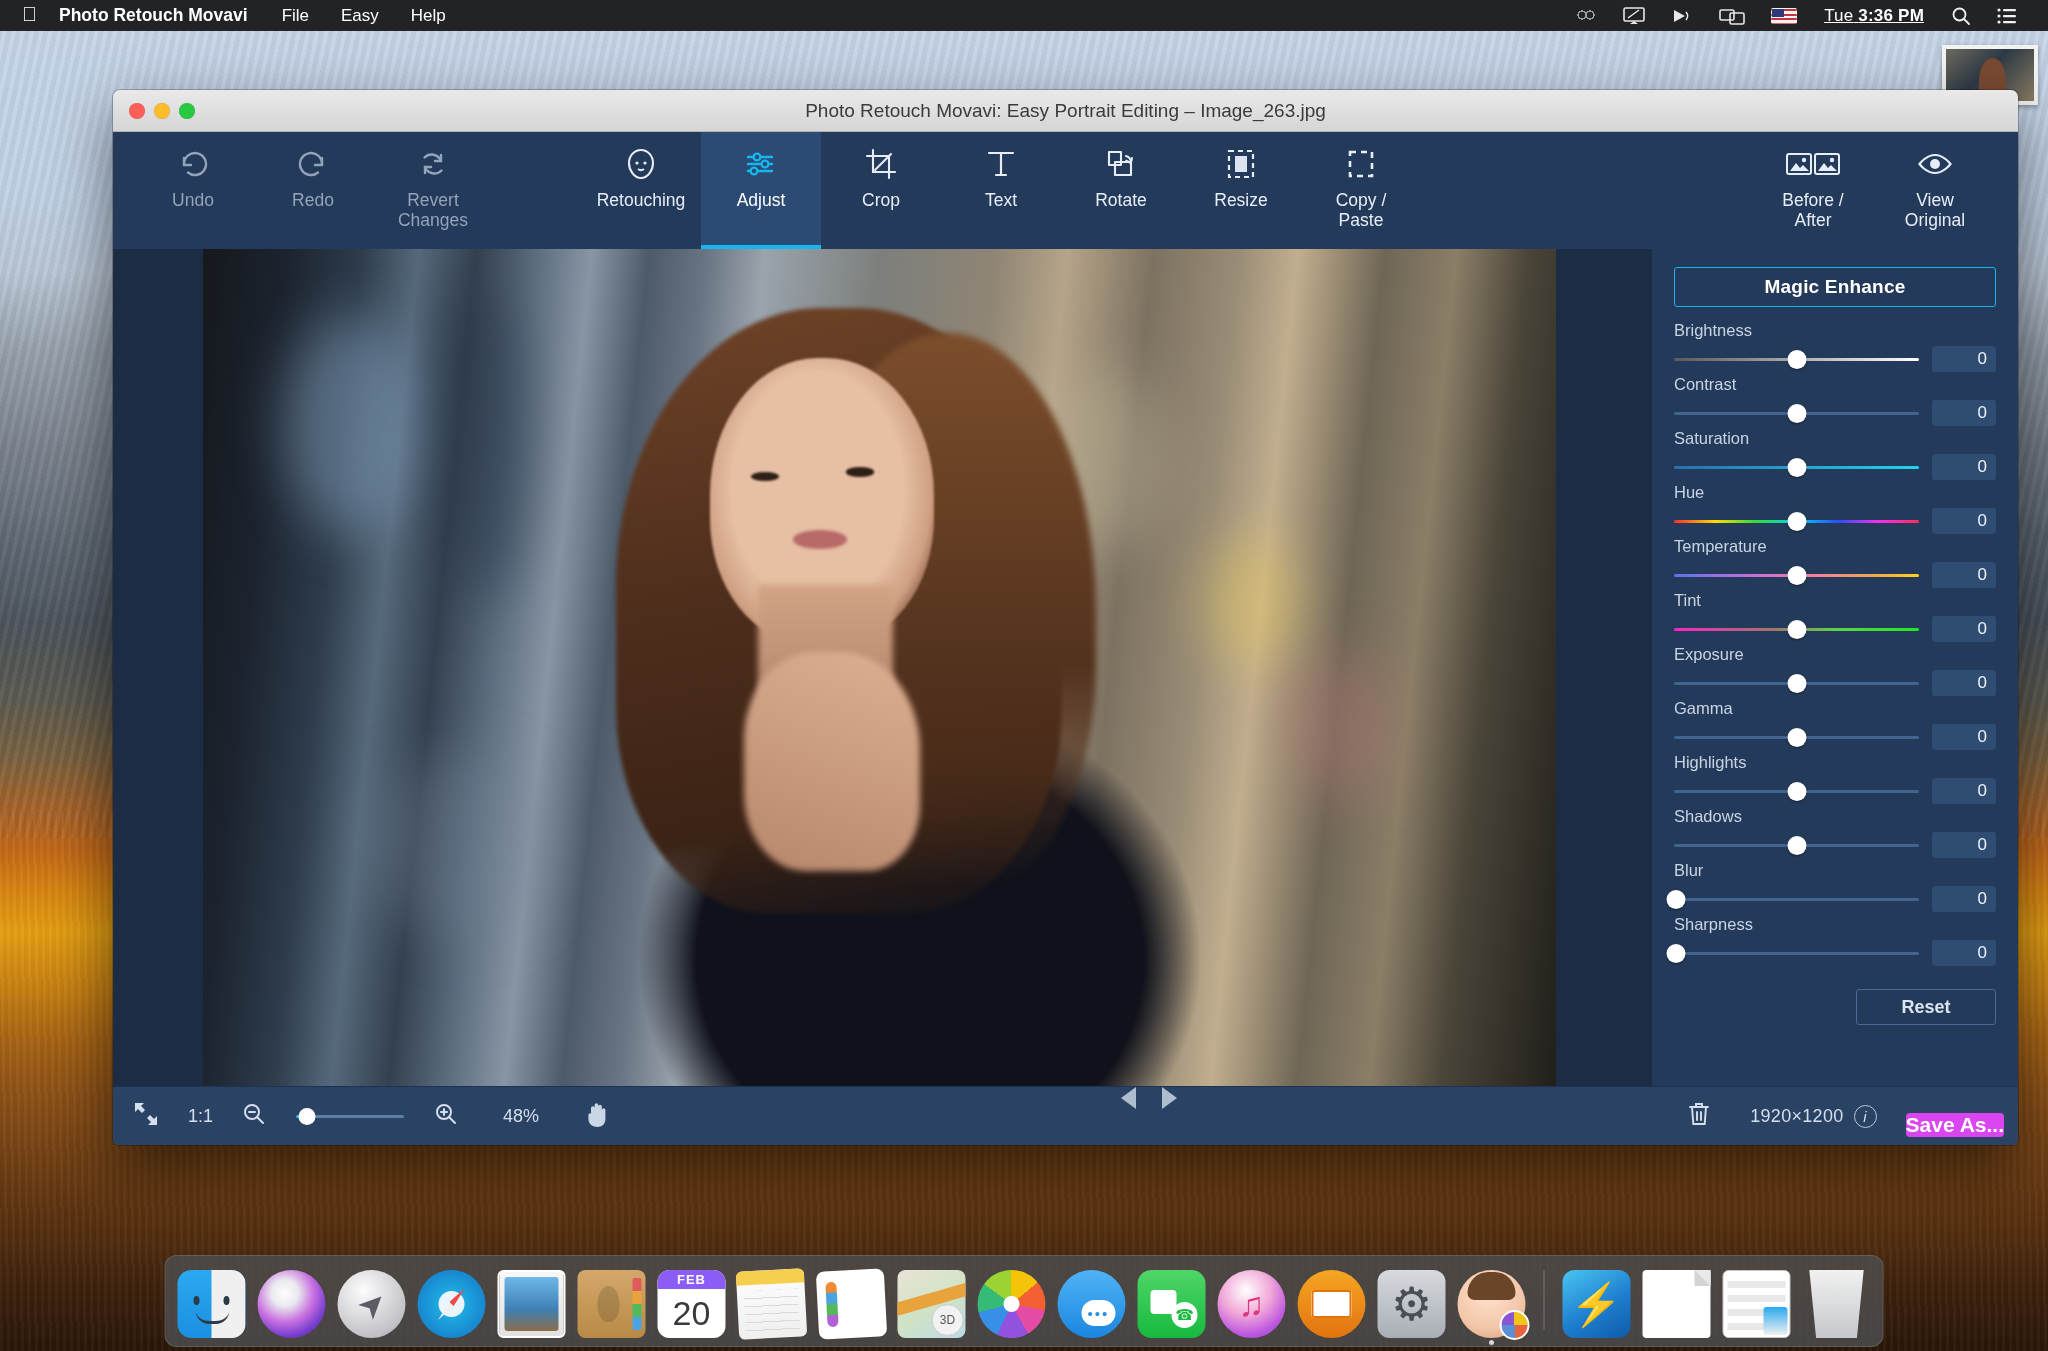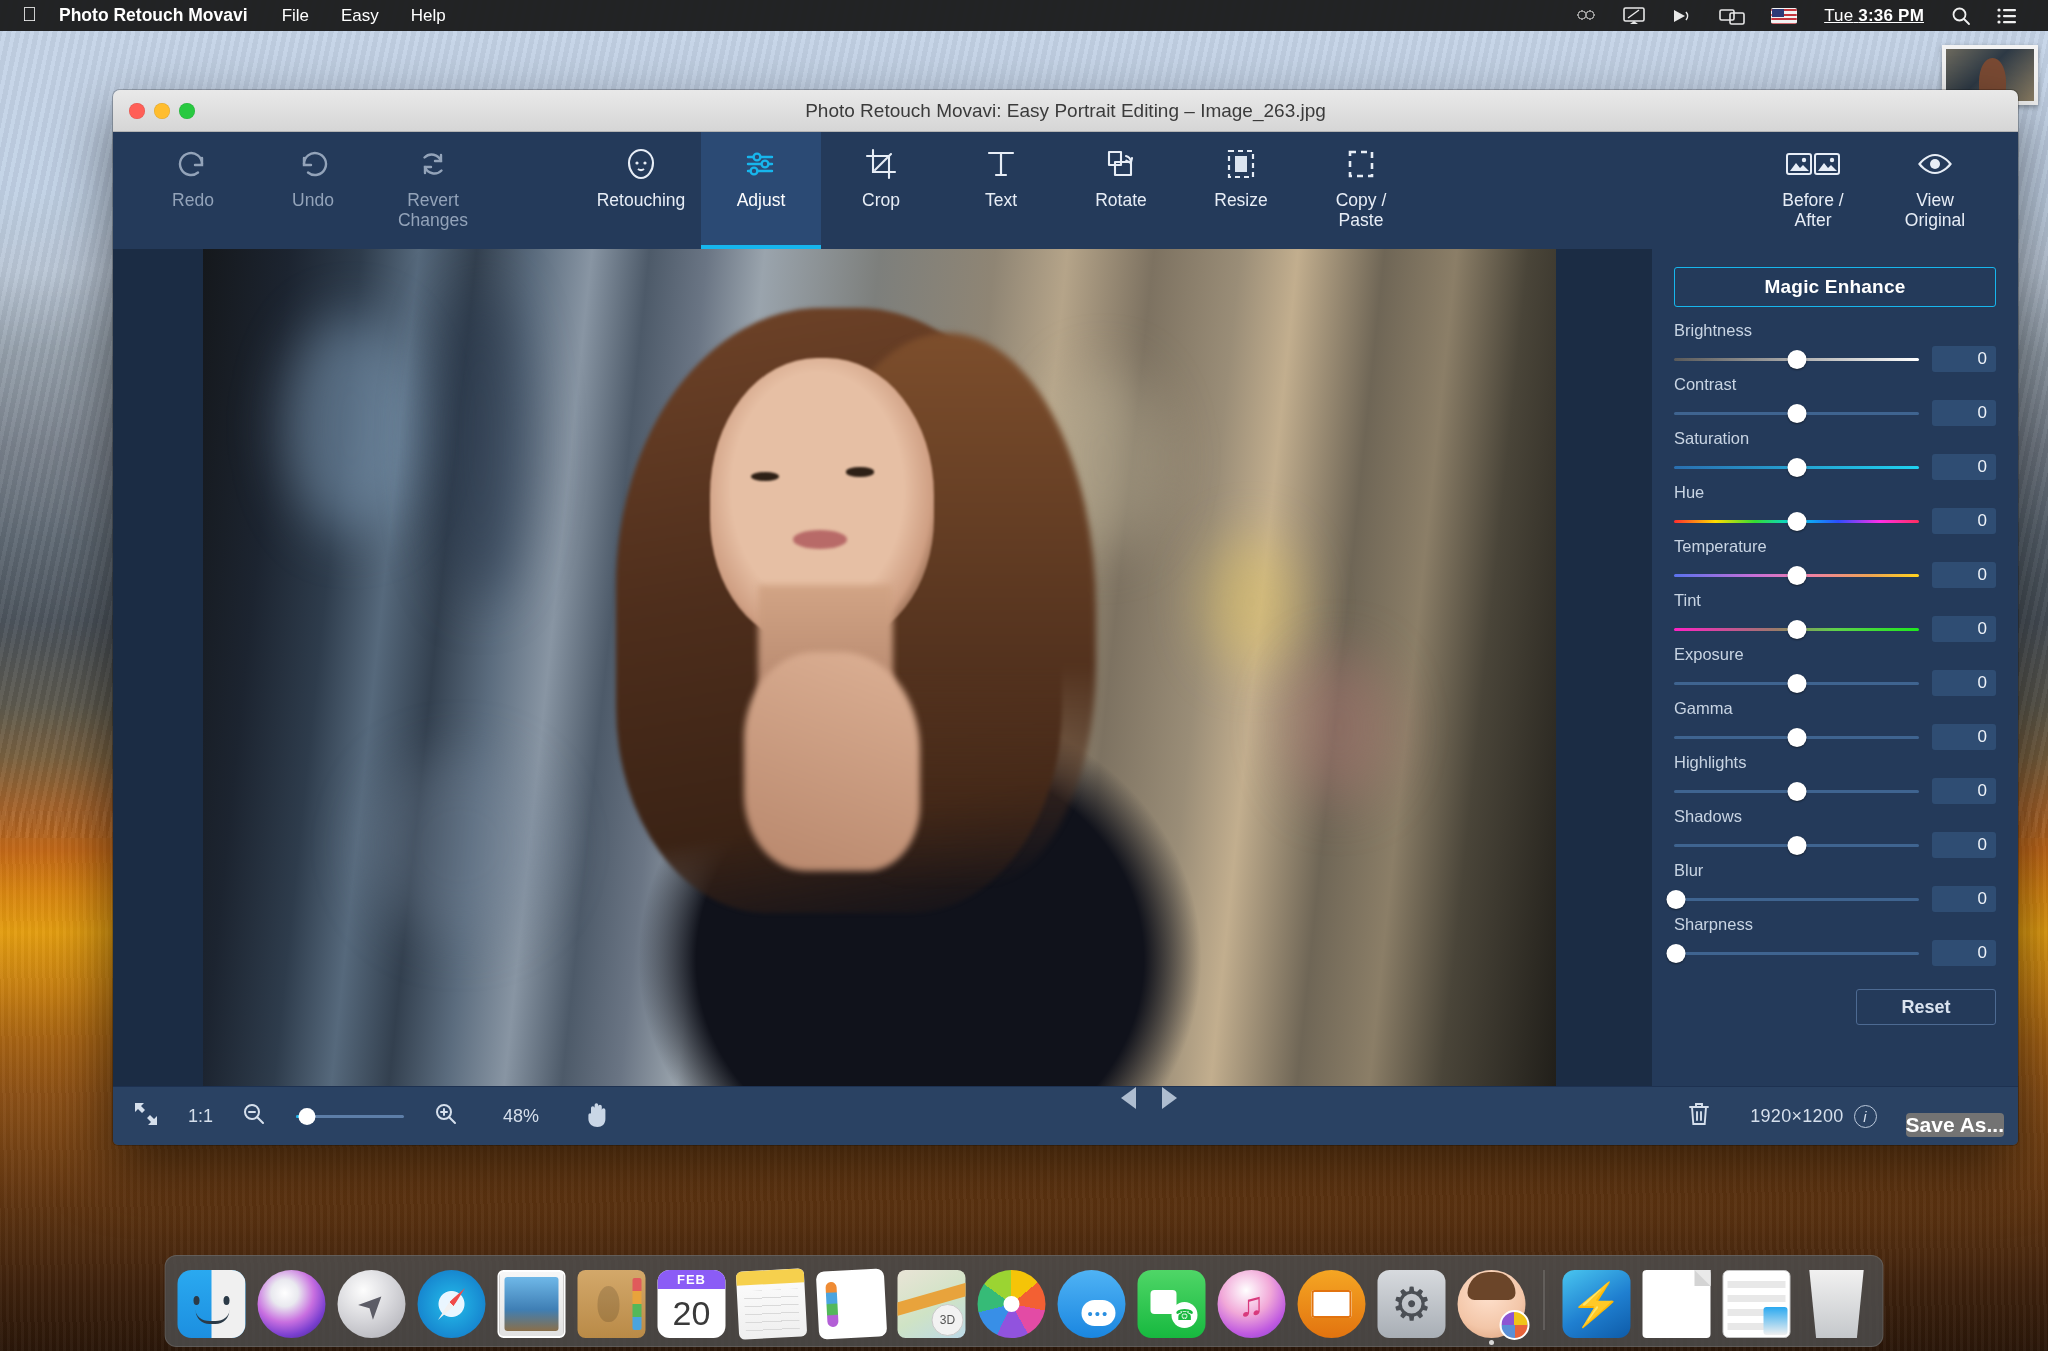--- a/index.html
+++ b/index.html
@@ -264,21 +264,21 @@
   .navarr { width:0; height:0; border-top:11px solid transparent; border-bottom:11px solid transparent; }
   .navarr.l { border-right:15px solid #aebdd0; }
   .navarr.r { border-left:15px solid #aebdd0; }
   #dims { font-size:18px; padding:0 10px 0 18px; letter-spacing:.3px; }
   #infoi {
     width:23px; height:23px; border-radius:50%; border:1.6px solid #bac8da;
     font-size:15px; display:flex; align-items:center; justify-content:center;
     font-style:italic; margin-right:16px;
   }
   #saveas {
-    margin:26px 14px 8px 12px; flex:1; max-width:295px; background:#737373;
+    margin:26px 14px 8px 12px; flex:1; max-width:295px; background:#d946ef;
     border-radius:4px; color:#fff; font-size:21px; font-weight:bold;
     display:flex; align-items:center; justify-content:center;
   }
 
   
   #dock {
     position:absolute; left:50%; transform:translateX(-50%); bottom:4px;
     height:92px; background:rgba(78,78,78,.82); border-radius:12px;
     border:1px solid rgba(255,255,255,.12);
     display:flex; align-items:flex-end; gap:12px; padding:6px 12px 8px 12px; z-index:40;
@@ -414,34 +414,34 @@
     </div>
     <div id="wintitle">Photo Retouch Movavi: Easy Portrait Editing – Image_263.jpg</div>
   </div>
 
   <div id="toolbar">
 
     <div class="tgroup" id="tb-left">
       <div class="tbtn dim">
         <span class="ticon">
           <svg width="36" height="32" viewBox="0 0 36 32" fill="none" stroke="#93a3b9" stroke-width="2.4" stroke-linecap="round">
+              <path d="M9 10v7h7"></path>
+              <path d="M9 16a11 11 0 1 1 4 8.5"></path>
+            </svg>
+        </span>
+        <span class="tlabel">Undo</span>
+      </div>
+      <div class="tbtn dim">
+        <span class="ticon">
+          <svg width="36" height="32" viewBox="0 0 36 32" fill="none" stroke="#93a3b9" stroke-width="2.4" stroke-linecap="round">
               <path d="M27 10v7h-7"></path>
               <path d="M27 16A11 11 0 1 0 23 24.5"></path>
             </svg>
         </span>
         <span class="tlabel">Redo</span>
-      </div>
-      <div class="tbtn dim">
-        <span class="ticon">
-          <svg width="36" height="32" viewBox="0 0 36 32" fill="none" stroke="#93a3b9" stroke-width="2.4" stroke-linecap="round">
-              <path d="M9 10v7h7"></path>
-              <path d="M9 16a11 11 0 1 1 4 8.5"></path>
-            </svg>
-        </span>
-        <span class="tlabel">Undo</span>
       </div>
       <div class="tbtn dim">
         <span class="ticon">
           <svg width="36" height="32" viewBox="0 0 36 32" fill="none" stroke="#93a3b9" stroke-width="2.4" stroke-linecap="round">
               <path d="M26 7v6h-6"></path>
               <path d="M10 25v-6h6"></path>
               <path d="M26 13a10 10 0 0 0-16.5-3.5"></path>
               <path d="M10 19a10 10 0 0 0 16.5 3.5"></path>
             </svg>
         </span>

